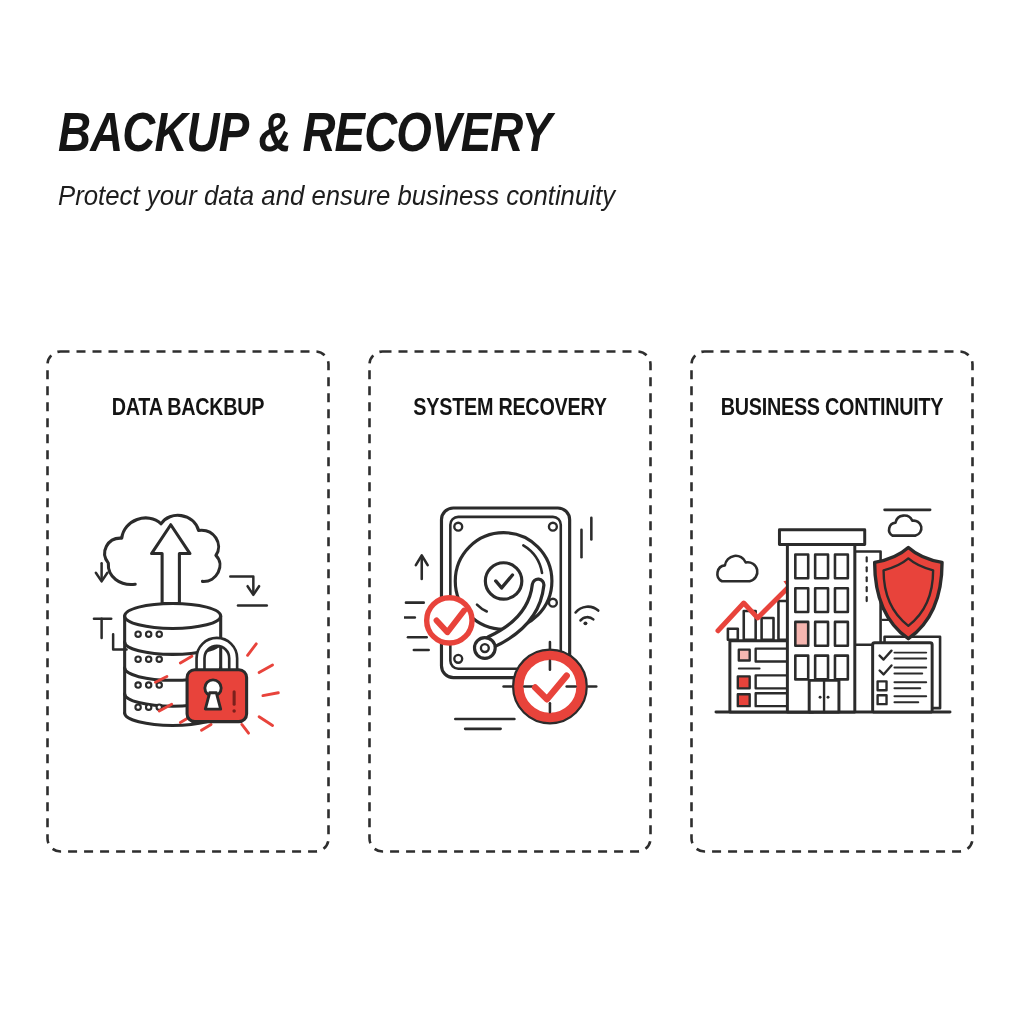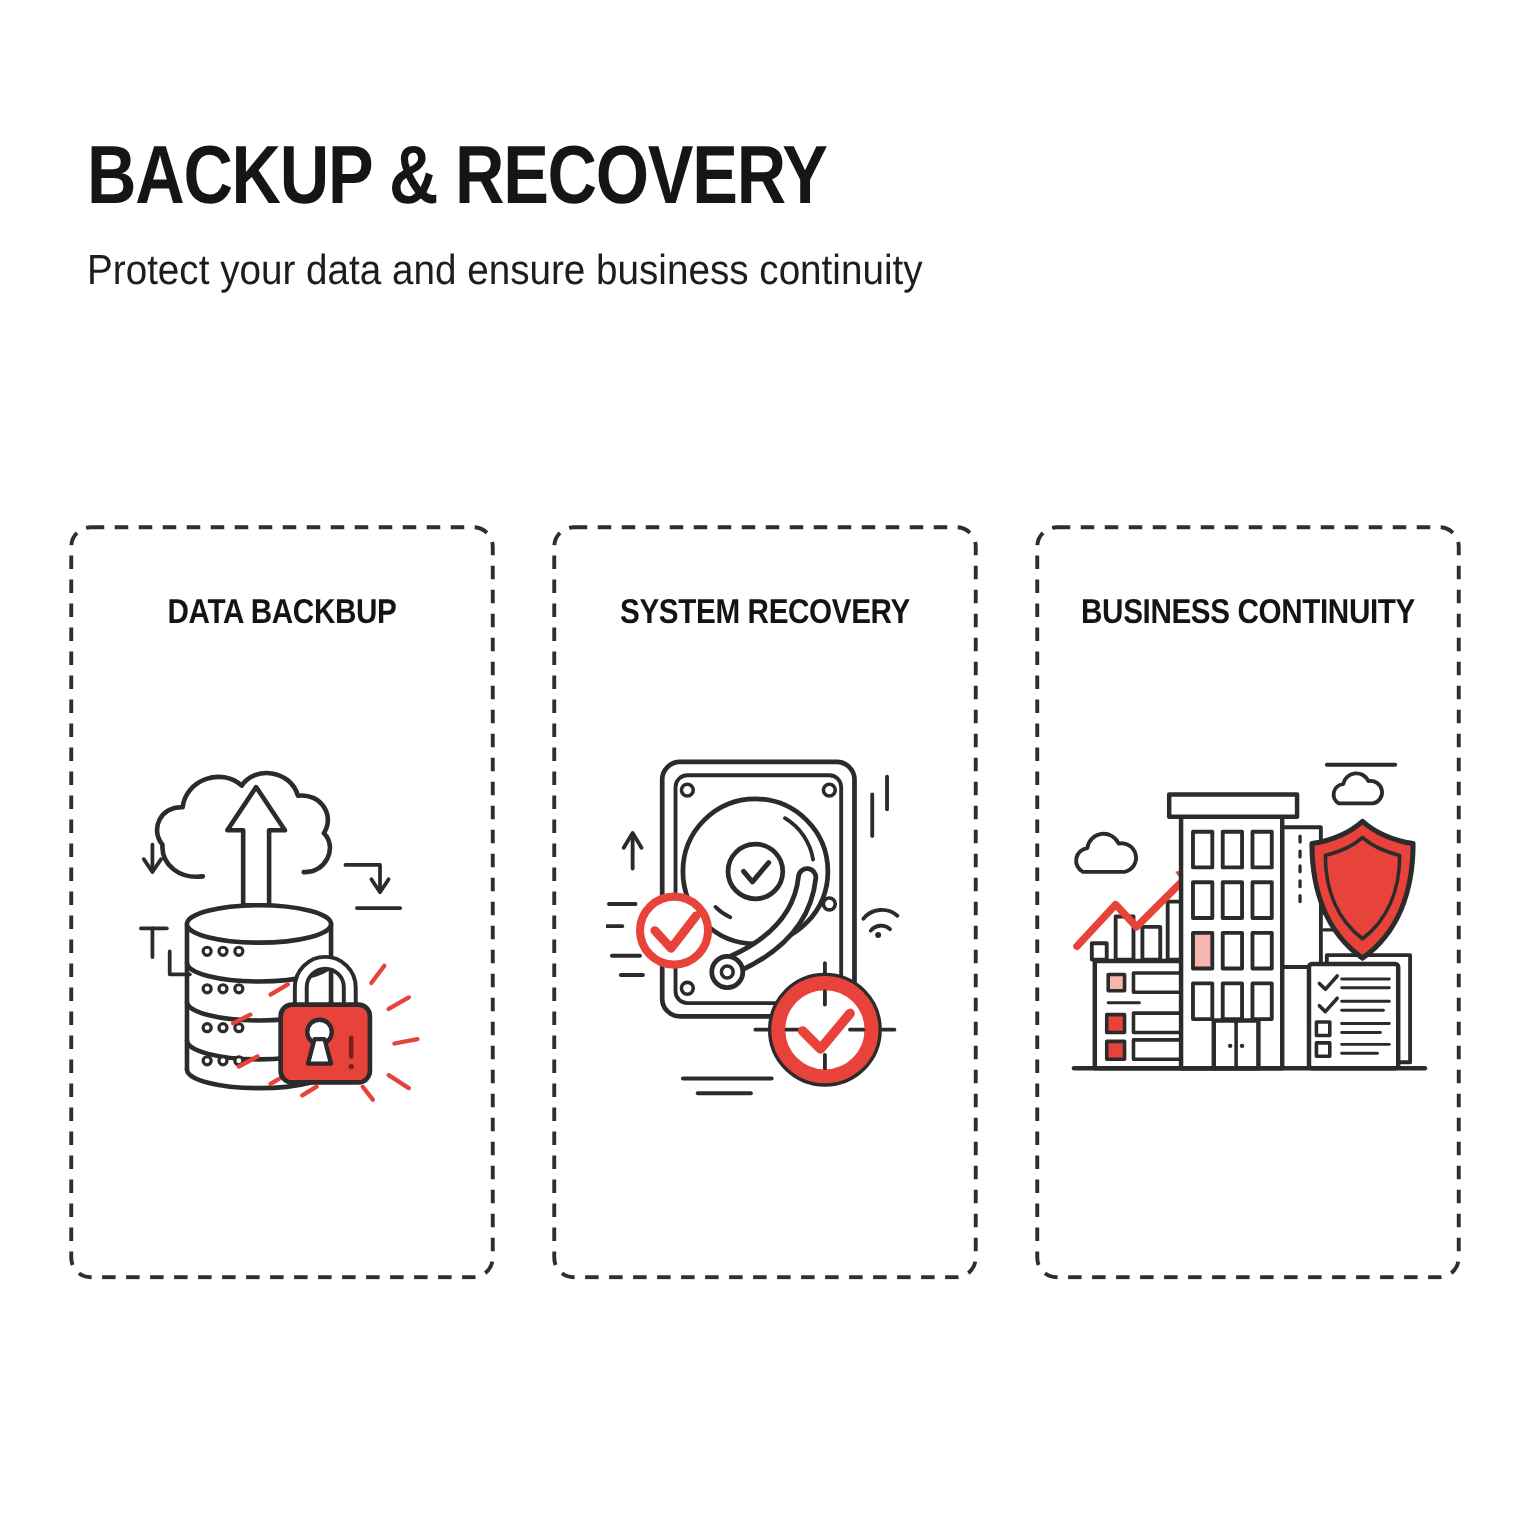--- a/index.html
+++ b/index.html
@@ -1,20 +1,20 @@
 <!DOCTYPE html>
 <html><head>
 <meta charset="utf-8">
 <style>
   html,body{margin:0;padding:0;}
   body{
     width:1024px;height:1024px;background:#ffffff;position:relative;
     font-family:"Liberation Sans", sans-serif;color:#161616;overflow:hidden;
   }
-  .header{position:absolute;left:58px;top:84px;}
+  .header{position:absolute;left:58px;top:100px;font-style:italic;}
   .title{
     margin:0;font-size:55px;font-weight:700;letter-spacing:-1px;color:#151515;
     transform:scaleX(0.83);transform-origin:left center;display:inline-block;white-space:nowrap;
   }
   .subtitle{
     margin:16px 0 0 0;font-size:28px;font-weight:400;color:#1d1d1d;
     transform:scaleX(0.92);transform-origin:left center;display:inline-block;white-space:nowrap;
   }
   .cards{position:absolute;left:0;top:350px;width:1020px;height:503px;}
   .card{position:absolute;top:0;width:284px;height:503px;}

